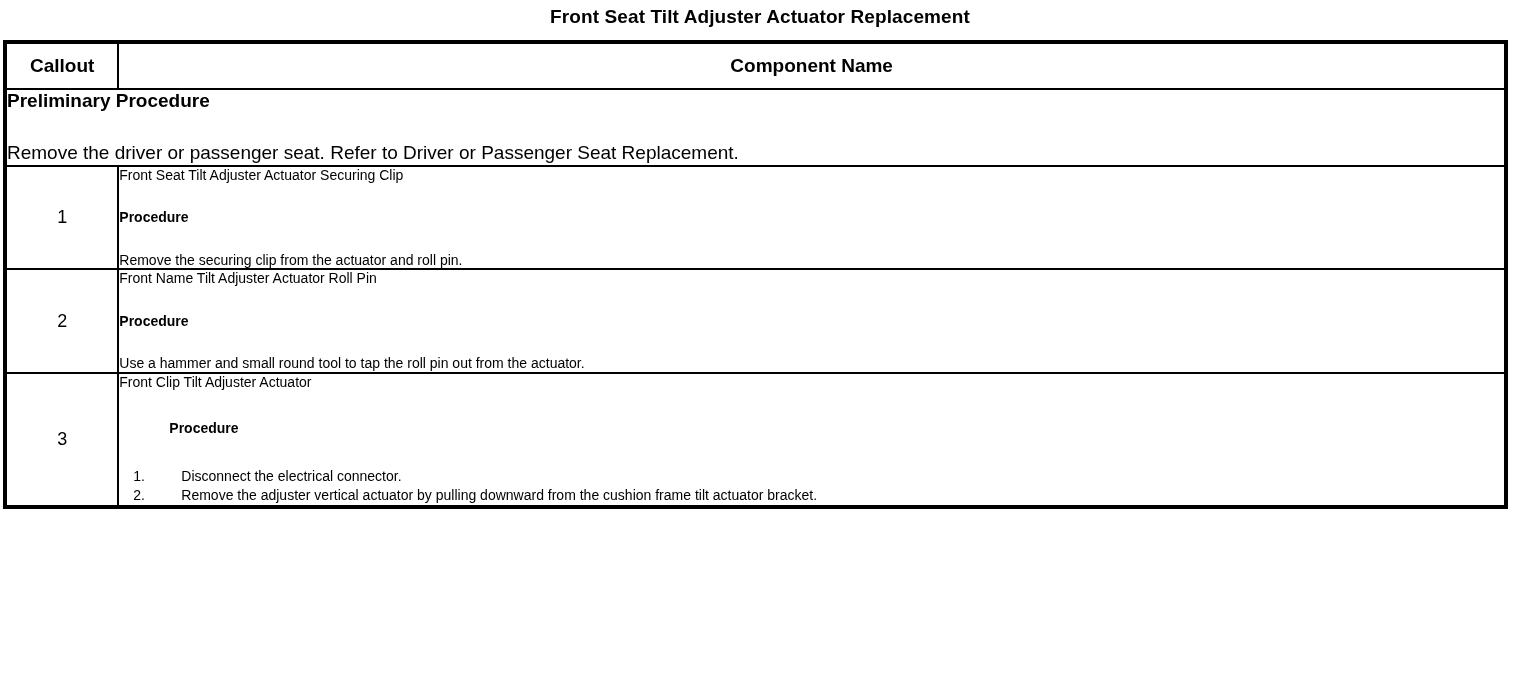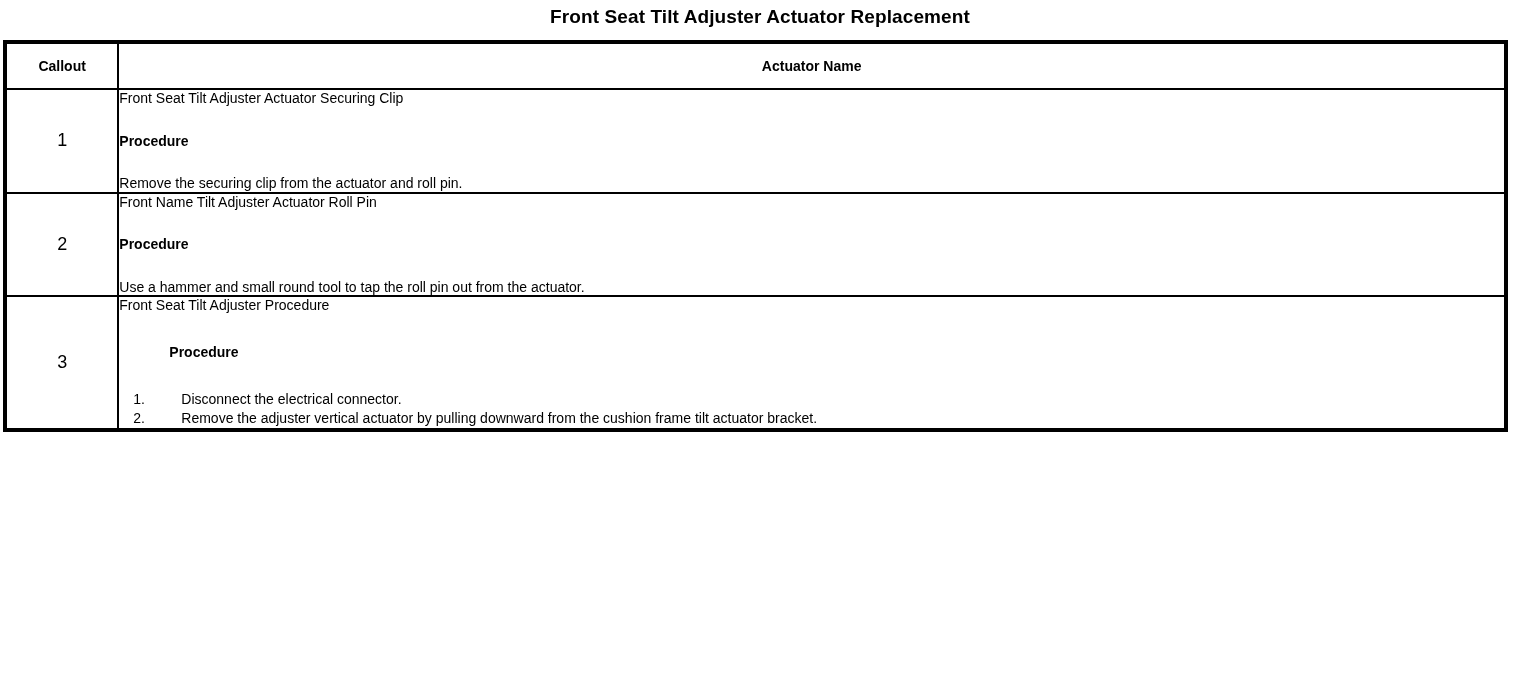--- a/index.html
+++ b/index.html
@@ -38,21 +38,21 @@
   table.proc-table td,
   table.proc-table th {
     border: 2px solid #000;
     vertical-align: middle;
     padding: 0;
   }
   col.col-callout { width: 113px; }
   col.col-name { width: 1384px; }
 
   th.hdr {
-    font-size: 14px;
+    font-size: 19px;
     font-weight: bold;
     text-align: center;
     height: 44px;
     line-height: 44px;
     padding: 0;
   }
   td.callout-cell {
     text-align: center;
     font-size: 18px;
     font-weight: normal;
@@ -108,24 +108,31 @@
   <div class="doc-title">Front Seat Tilt Adjuster Actuator Replacement</div>
 
   <table class="proc-table">
     <colgroup>
       <col class="col-callout">
       <col class="col-name">
     </colgroup>
     <thead>
       <tr>
         <th class="hdr">Callout</th>
-        <th class="hdr">Actuator Name</th>
+        <th class="hdr">Component Name</th>
       </tr>
     </thead>
     <tbody>
+      <tr>
+        <td class="prelim-cell" colspan="2">
+          <div class="line bold">Preliminary Procedure</div>
+          <div class="gap-lg"></div>
+          <div class="line">Remove the driver or passenger seat. Refer to Driver or Passenger Seat Replacement.</div>
+        </td>
+      </tr>
 
       <tr>
         <td class="callout-cell">1</td>
         <td class="name-cell">
           <div class="line">Front Seat Tilt Adjuster Actuator Securing Clip</div>
           <div class="gap-md"></div>
           <div class="line bold">Procedure</div>
           <div class="gap-md"></div>
           <div class="line">Remove the securing clip from the actuator and roll pin.</div>
         </td>
@@ -138,21 +145,21 @@
           <div class="gap-md"></div>
           <div class="line bold">Procedure</div>
           <div class="gap-md"></div>
           <div class="line">Use a hammer and small round tool to tap the roll pin out from the actuator.</div>
         </td>
       </tr>
 
       <tr>
         <td class="callout-cell">3</td>
         <td class="name-cell">
-          <div class="line">Front Seat Tilt Adjuster Procedure</div>
+          <div class="line">Front Clip Tilt Adjuster Actuator</div>
           <div class="gap-lg"></div>
           <div class="line indented-heading">Procedure</div>
           <div class="gap-lg"></div>
           <ol class="steps">
             <li>
               <span class="num">1.</span>
               <span class="txt">Disconnect the electrical connector.</span>
             </li>
             <li>
               <span class="num">2.</span>

